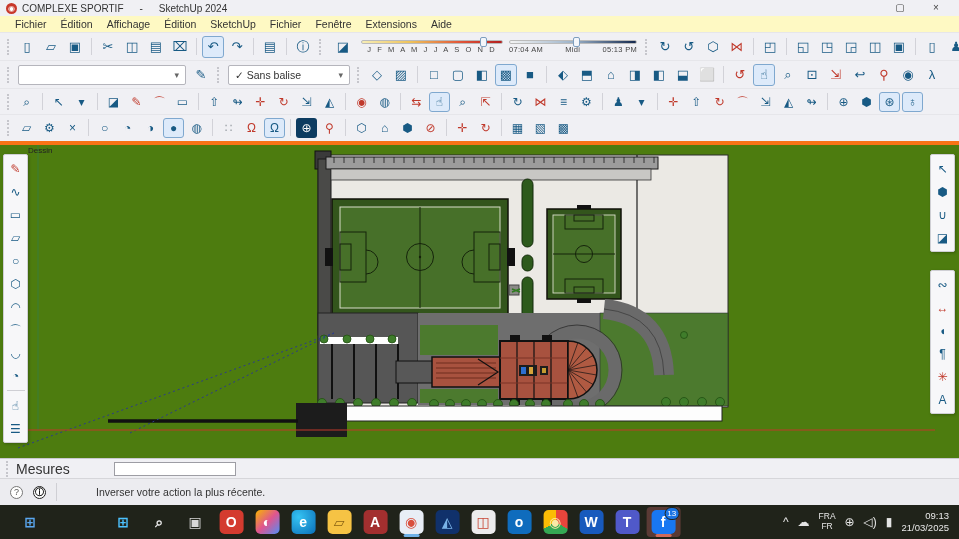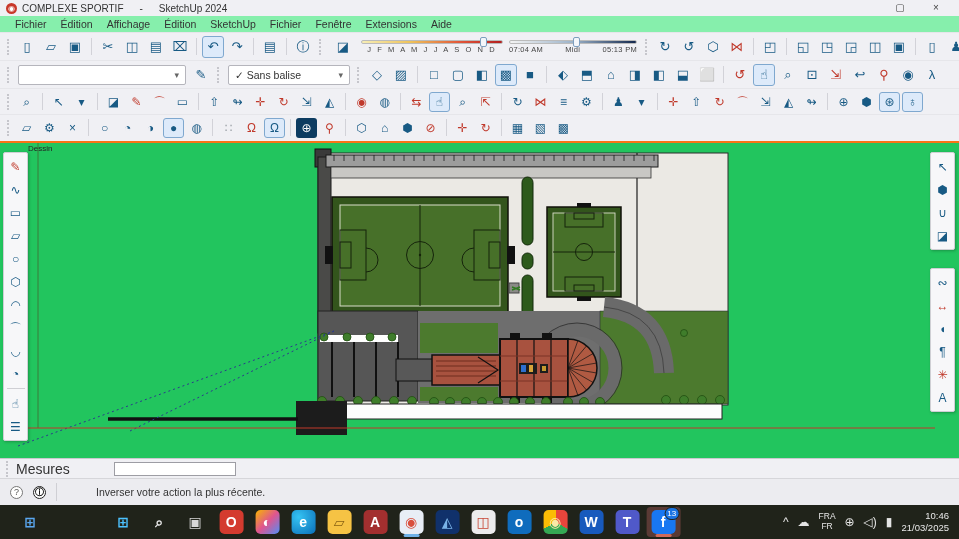--- a/index.html
+++ b/index.html
@@ -4,21 +4,21 @@
 <style>
 *{margin:0;padding:0;box-sizing:border-box}
 html,body{width:959px;height:539px;overflow:hidden}
 body{font-family:"Liberation Sans","DejaVu Sans",sans-serif;background:#f0f0f4;font-size:11px;color:#222;position:relative}
 
 .titlebar{height:16px;display:flex;align-items:center;padding:0 6px;background:#f0f0f4}
 .logo{width:11px;height:11px;border-radius:50%;background:#c8372a;color:#fff;font-size:8px;line-height:11px;text-align:center;margin-right:5px}
 .title-text{font-size:10px;color:#333;display:flex;gap:16px}
 .win-controls{margin-left:auto;display:flex;gap:14px;padding-right:6px}
 .win-controls .tb-btn{width:14px;height:14px;font-size:10px;color:#444;margin:0}
-.menubar{height:16px;display:flex;align-items:center;padding:0 8px;background:#86efac}
+.menubar{height:16px;display:flex;align-items:center;padding:0 8px;background:#fef9c3}
 .menu-item{padding:0 7px;font-size:10.5px;color:#333;cursor:default}
 
 .toolbar{display:flex;align-items:center;background:#f0f0f4;padding:1px 3px;border-top:1px solid #e6e6ea}
 .tr1{height:28px}.tr2{height:28px}.tr3{height:26px}.tr4{height:26px}
 .tb-btn{width:22px;height:22px;min-width:22px;display:flex;align-items:center;justify-content:center;font-size:13px;color:#185a84;border:1px solid transparent;border-radius:3px;margin:0 1px;line-height:1}
 .tr3 .tb-btn,.tr4 .tb-btn{width:21px;height:20px;min-width:21px;font-size:12px}
 .tb-btn.selected{background:#ddeafa;border-color:#7fa8cf}
 .sep{width:1px;height:17px;min-width:1px;background:#d2d2d8;margin:0 4px;padding:0;border:none}
 .grip{width:4px;height:16px;min-width:4px;border-left:2px dotted #c6c6cc;margin:0 4px}
 .repeat{display:flex;align-items:center}
@@ -32,21 +32,21 @@
 .slider{position:relative;height:20px}
 .slider .bar{position:absolute;top:3px;left:0;right:0;height:4px;border-radius:2px;border:1px solid #bbb}
 .date-slider{width:142px}
 .date-slider .bar{background:linear-gradient(90deg,#f7eeb6,#eec25a 35%,#e2563a 70%,#b31f1f)}
 .time-slider{width:128px}
 .time-slider .bar{background:linear-gradient(90deg,#f4f4f4,#9db3c9 50%,#15294e)}
 .slider .thumb{position:absolute;top:0;width:7px;height:10px;background:#f4f6fa;border:1px solid #7d9ebf;border-radius:2px}
 .slider .labels{position:absolute;top:8px;left:0;right:0;display:flex;justify-content:space-between;font-size:7.5px;color:#444;letter-spacing:.3px}
 .date-slider .labels{letter-spacing:2.1px;justify-content:center;font-size:7.5px}
 
-.canvas{position:absolute;left:0;top:141px;width:959px;height:317px;background:#22c55e;border-top:2px solid #f97316;overflow:hidden}
+.canvas{position:absolute;left:0;top:141px;width:959px;height:317px;background:#4d7c0f;border-top:4px solid #f97316;overflow:hidden}
 .canvas svg{position:absolute;inset:0}
 .canvas-label{position:absolute;left:28px;top:1px;font-size:8px;color:#222}
 
 .palette{position:absolute;background:#f7f7f9;border:1px solid #cfcfd4;box-shadow:1px 1px 3px rgba(0,0,0,.25);display:flex;flex-direction:column;align-items:center;padding:2px 1px;border-radius:2px}
 .palette .tb-btn{width:21px;height:21px;min-width:21px;font-size:12px;margin:1px 0}
 .palette .hsep{width:18px;height:1px;min-width:18px;background:#cfcfd4;margin:3px 0;padding:0;border:none}
 .pal-left{left:3px;top:9px}
 .pal-right1{right:4px;top:9px}
 .pal-right2{right:4px;top:125px}
 
@@ -874,17 +874,17 @@
     <span class="t-ic">^</span>
     <span class="t-ic">☁</span>
     <span class="two-line">
       <span>FRA</span>
       <span>FR</span>
     </span>
     <span class="t-ic">⊕</span>
     <span class="t-ic">◁)</span>
     <span class="t-ic">▮</span>
     <span class="clock">
-      <div>10:46</div>
+      <div>09:13</div>
       <div>21/03/2025</div>
     </span>
   </span>
 </div>
 
 </body></html>

